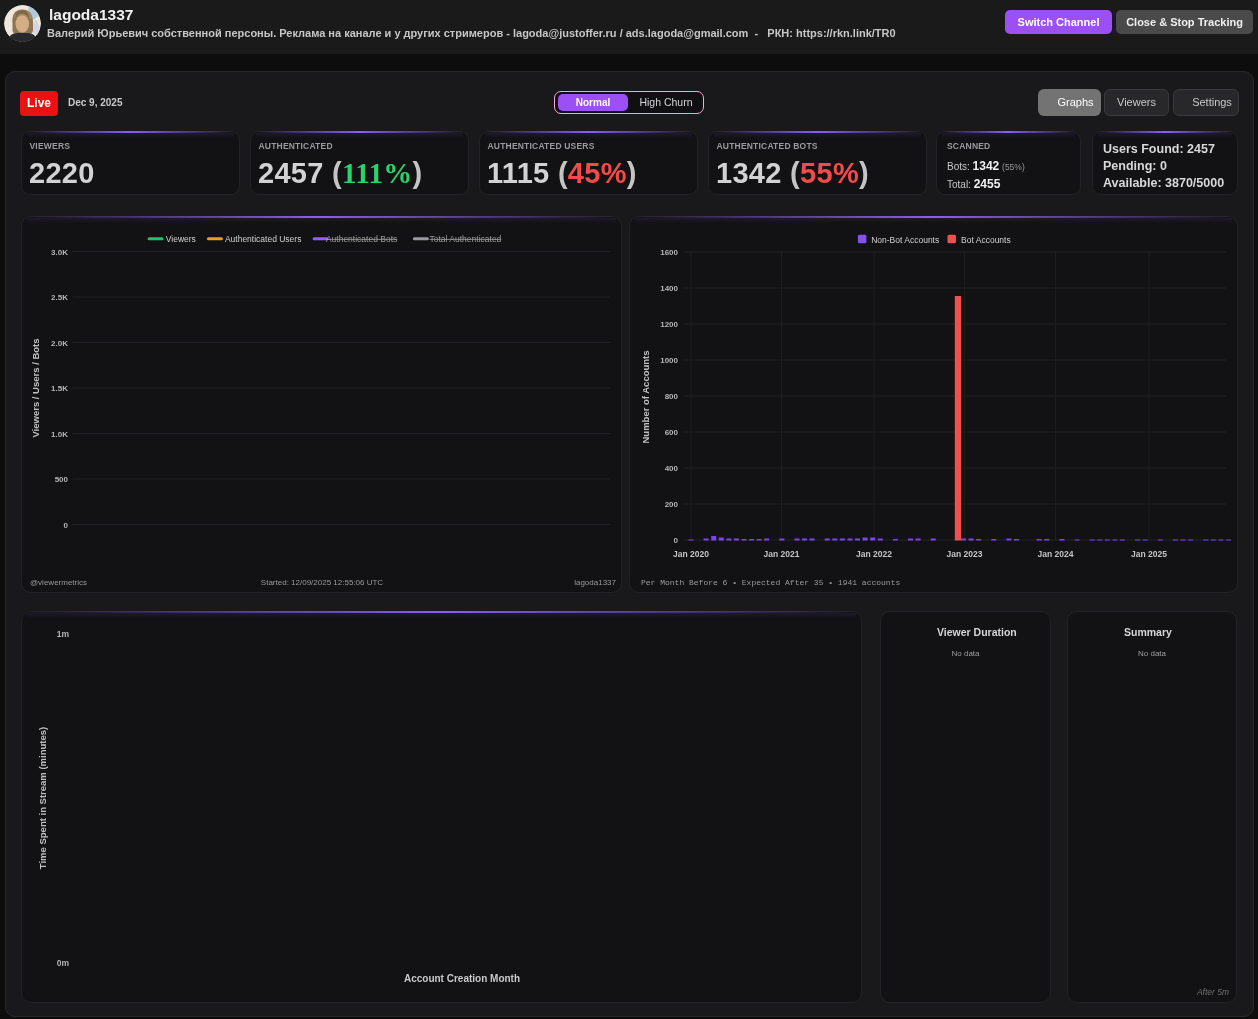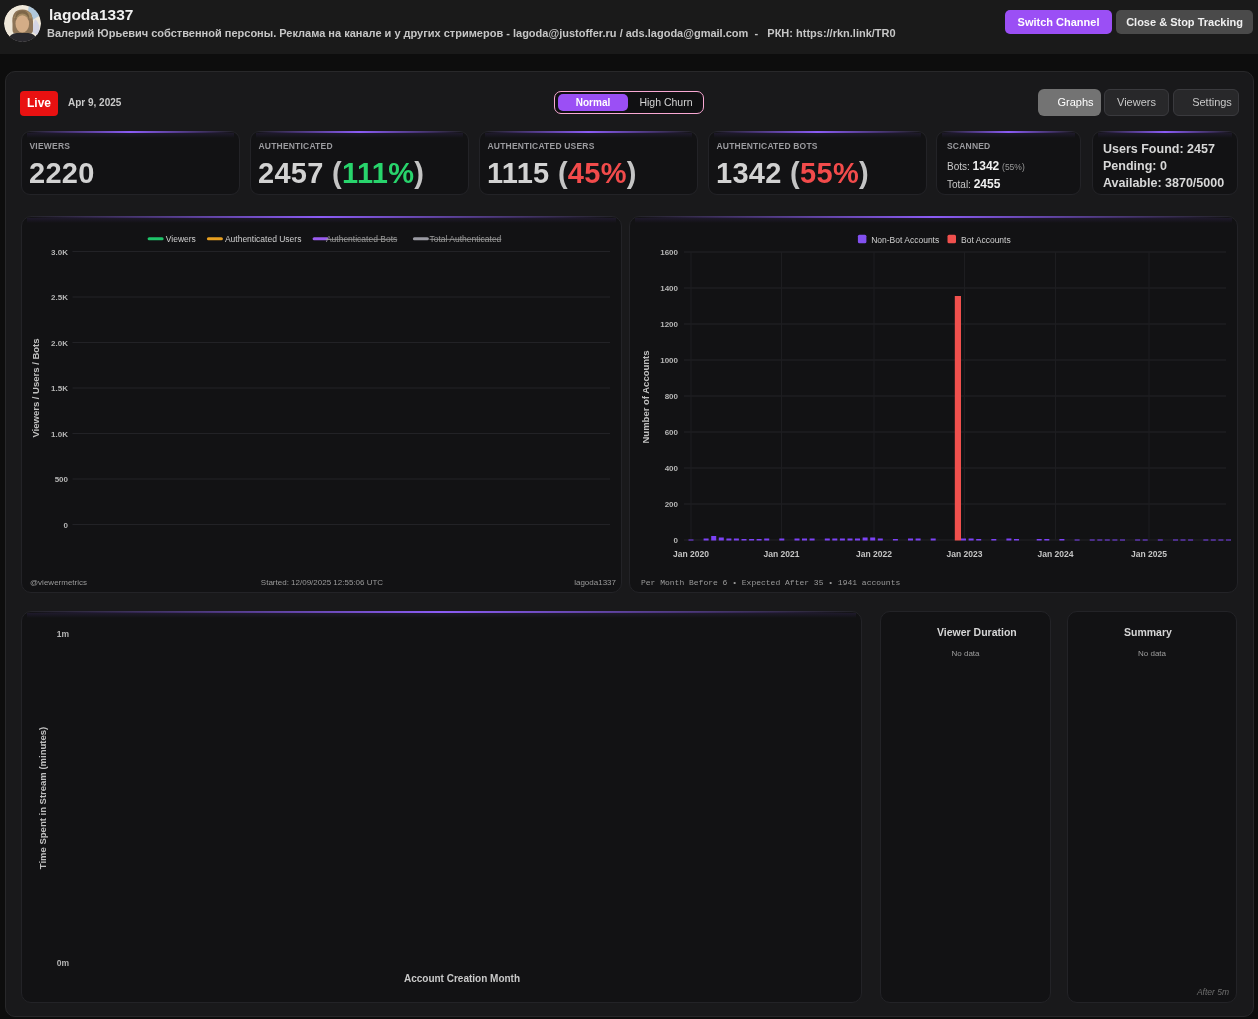--- a/index.html
+++ b/index.html
@@ -31,21 +31,21 @@
 
   
   .card { position:absolute; background:#121214; border:1px solid #232327; border-radius:9px; }
   .ptop:before { content:""; position:absolute; left:5px; right:5px; top:-1px; height:2px; border-radius:2px;
      background:linear-gradient(90deg, rgba(120,60,220,0) 0%, #8b5cf6 50%, rgba(120,60,220,0) 100%); }
   .ptop:after { content:""; position:absolute; left:5px; right:5px; top:1px; height:5px;
      background:linear-gradient(180deg, rgba(139,92,246,0.10), rgba(139,92,246,0)); }
   .stat { top:131px; height:64px; }
   .stat .lbl { position:absolute; left:7.5px; top:9px; font-size:8.5px; letter-spacing:0.2px; color:#9b9b9f; font-weight:bold; }
   .stat .val { position:absolute; left:7px; top:25px; font-size:29px; font-weight:bold; color:#d2d2d2; letter-spacing:0.3px; }
-  .green { color:#28d46c; }
+  .green { color:#28d46c;font-family:Liberation Serif, serif; }
   .red { color:#f24b4b; }
   .paren { color:#c4c4c4; }
 
   .scanned { left:936px; width:145px; }
   .scanned .lbl { left:10px; }
   .srow { position:absolute; left:10px; font-size:10px; color:#c9c9c9; }
   .srow b { color:#f0f0f0; font-weight:bold; font-size:12px; }
   .srow .pct { font-size:8.5px; color:#9a9a9a; }
   .ufound { left:1092px; width:146px; }
   .ufound div { position:absolute; left:10px; font-size:12.5px; font-weight:bold; color:#d8d8d8; }
@@ -79,21 +79,21 @@
   </div>
   <div class="h-title">lagoda1337</div>
   <div class="h-sub">Валерий Юрьевич собственной персоны. Реклама на канале и у других стримеров - lagoda@justoffer.ru / ads.lagoda@gmail.com&nbsp; -&nbsp;&nbsp; РКН: https://rkn.link/TR0</div>
   <div class="btn btn-purple" style="left:1005px; top:10px; width:107px; height:24px; line-height:24px;">Switch Channel</div>
   <div class="btn btn-gray" style="left:1116px; top:10px; width:137px; height:24px; line-height:24px;">Close &amp; Stop Tracking</div>
 </div>
 
 <div class="panel"></div>
 
 <div class="live">Live</div>
-<div class="date">Apr 9, 2025</div>
+<div class="date">Dec 9, 2025</div>
 
 <div class="toggle">
   <div class="on">Normal</div>
   <div class="off">High Churn</div>
 </div>
 
 <div class="tabbtn tab-on" style="left:1038px; width:63px;">Graphs</div>
 <div class="tabbtn tab-off" style="left:1104px; width:65px;">Viewers</div>
 <div class="tabbtn tab-off" style="left:1173px; width:66px;padding-left:12px;">Settings</div>
 

